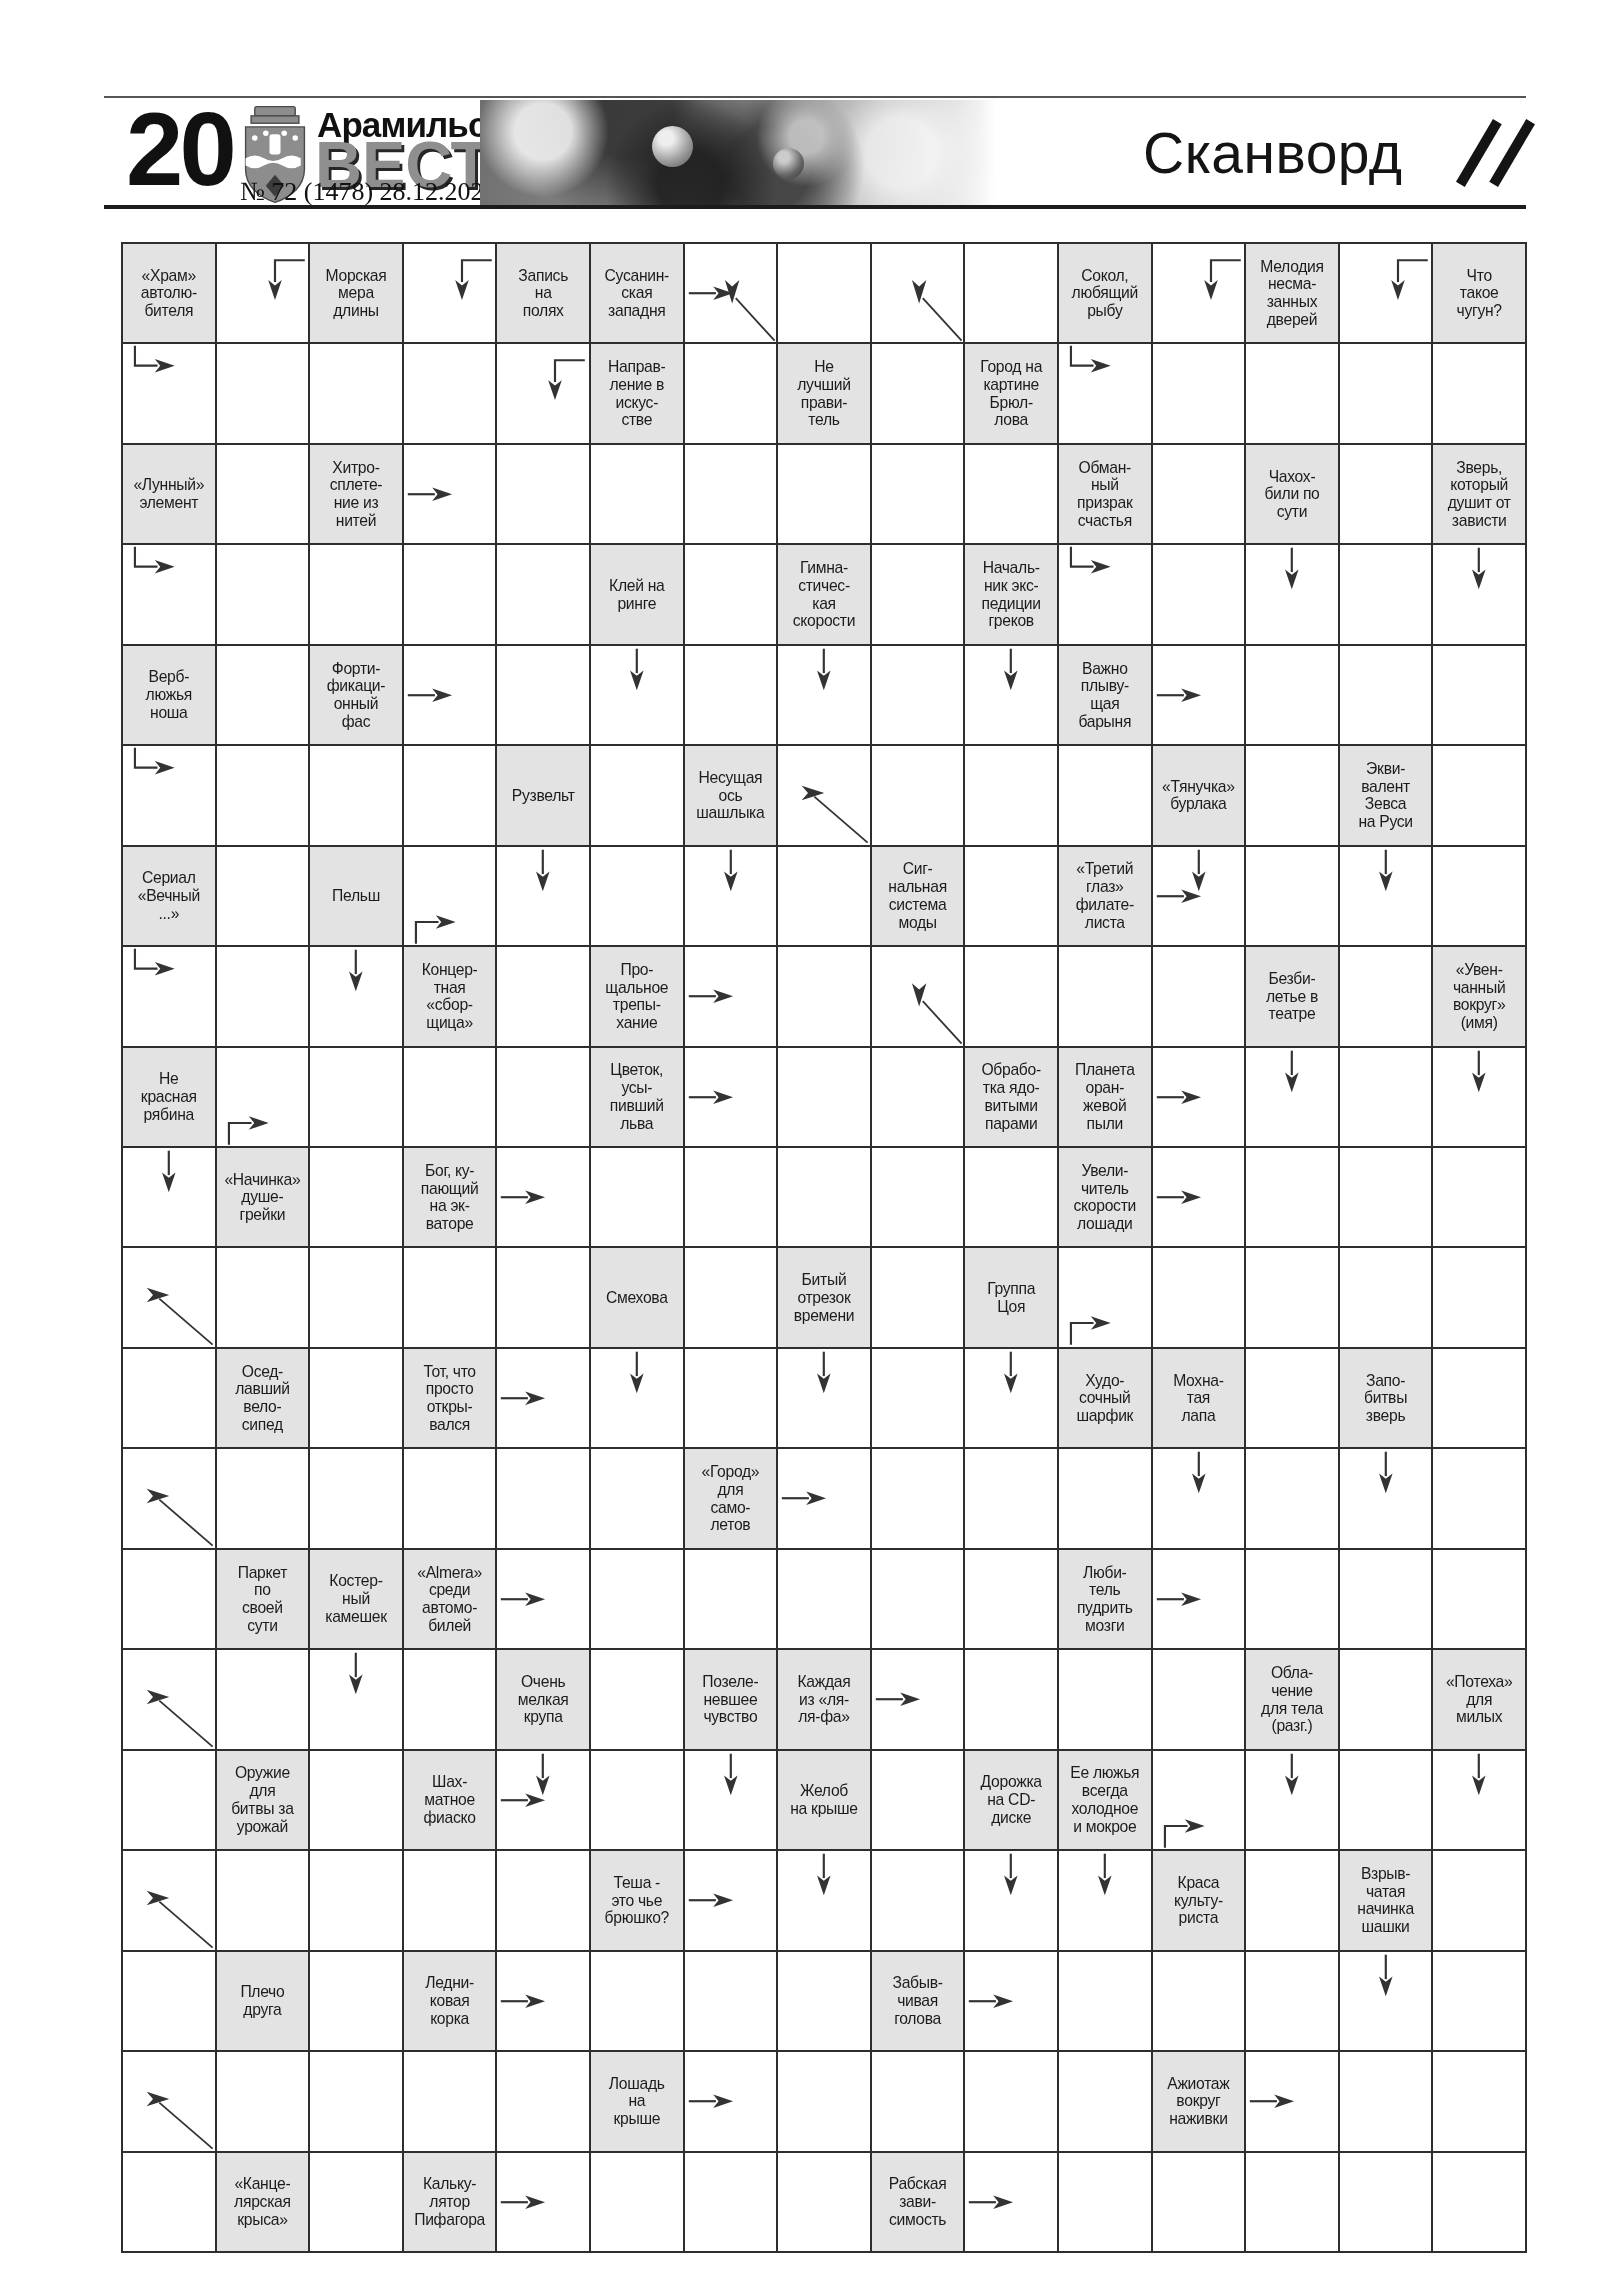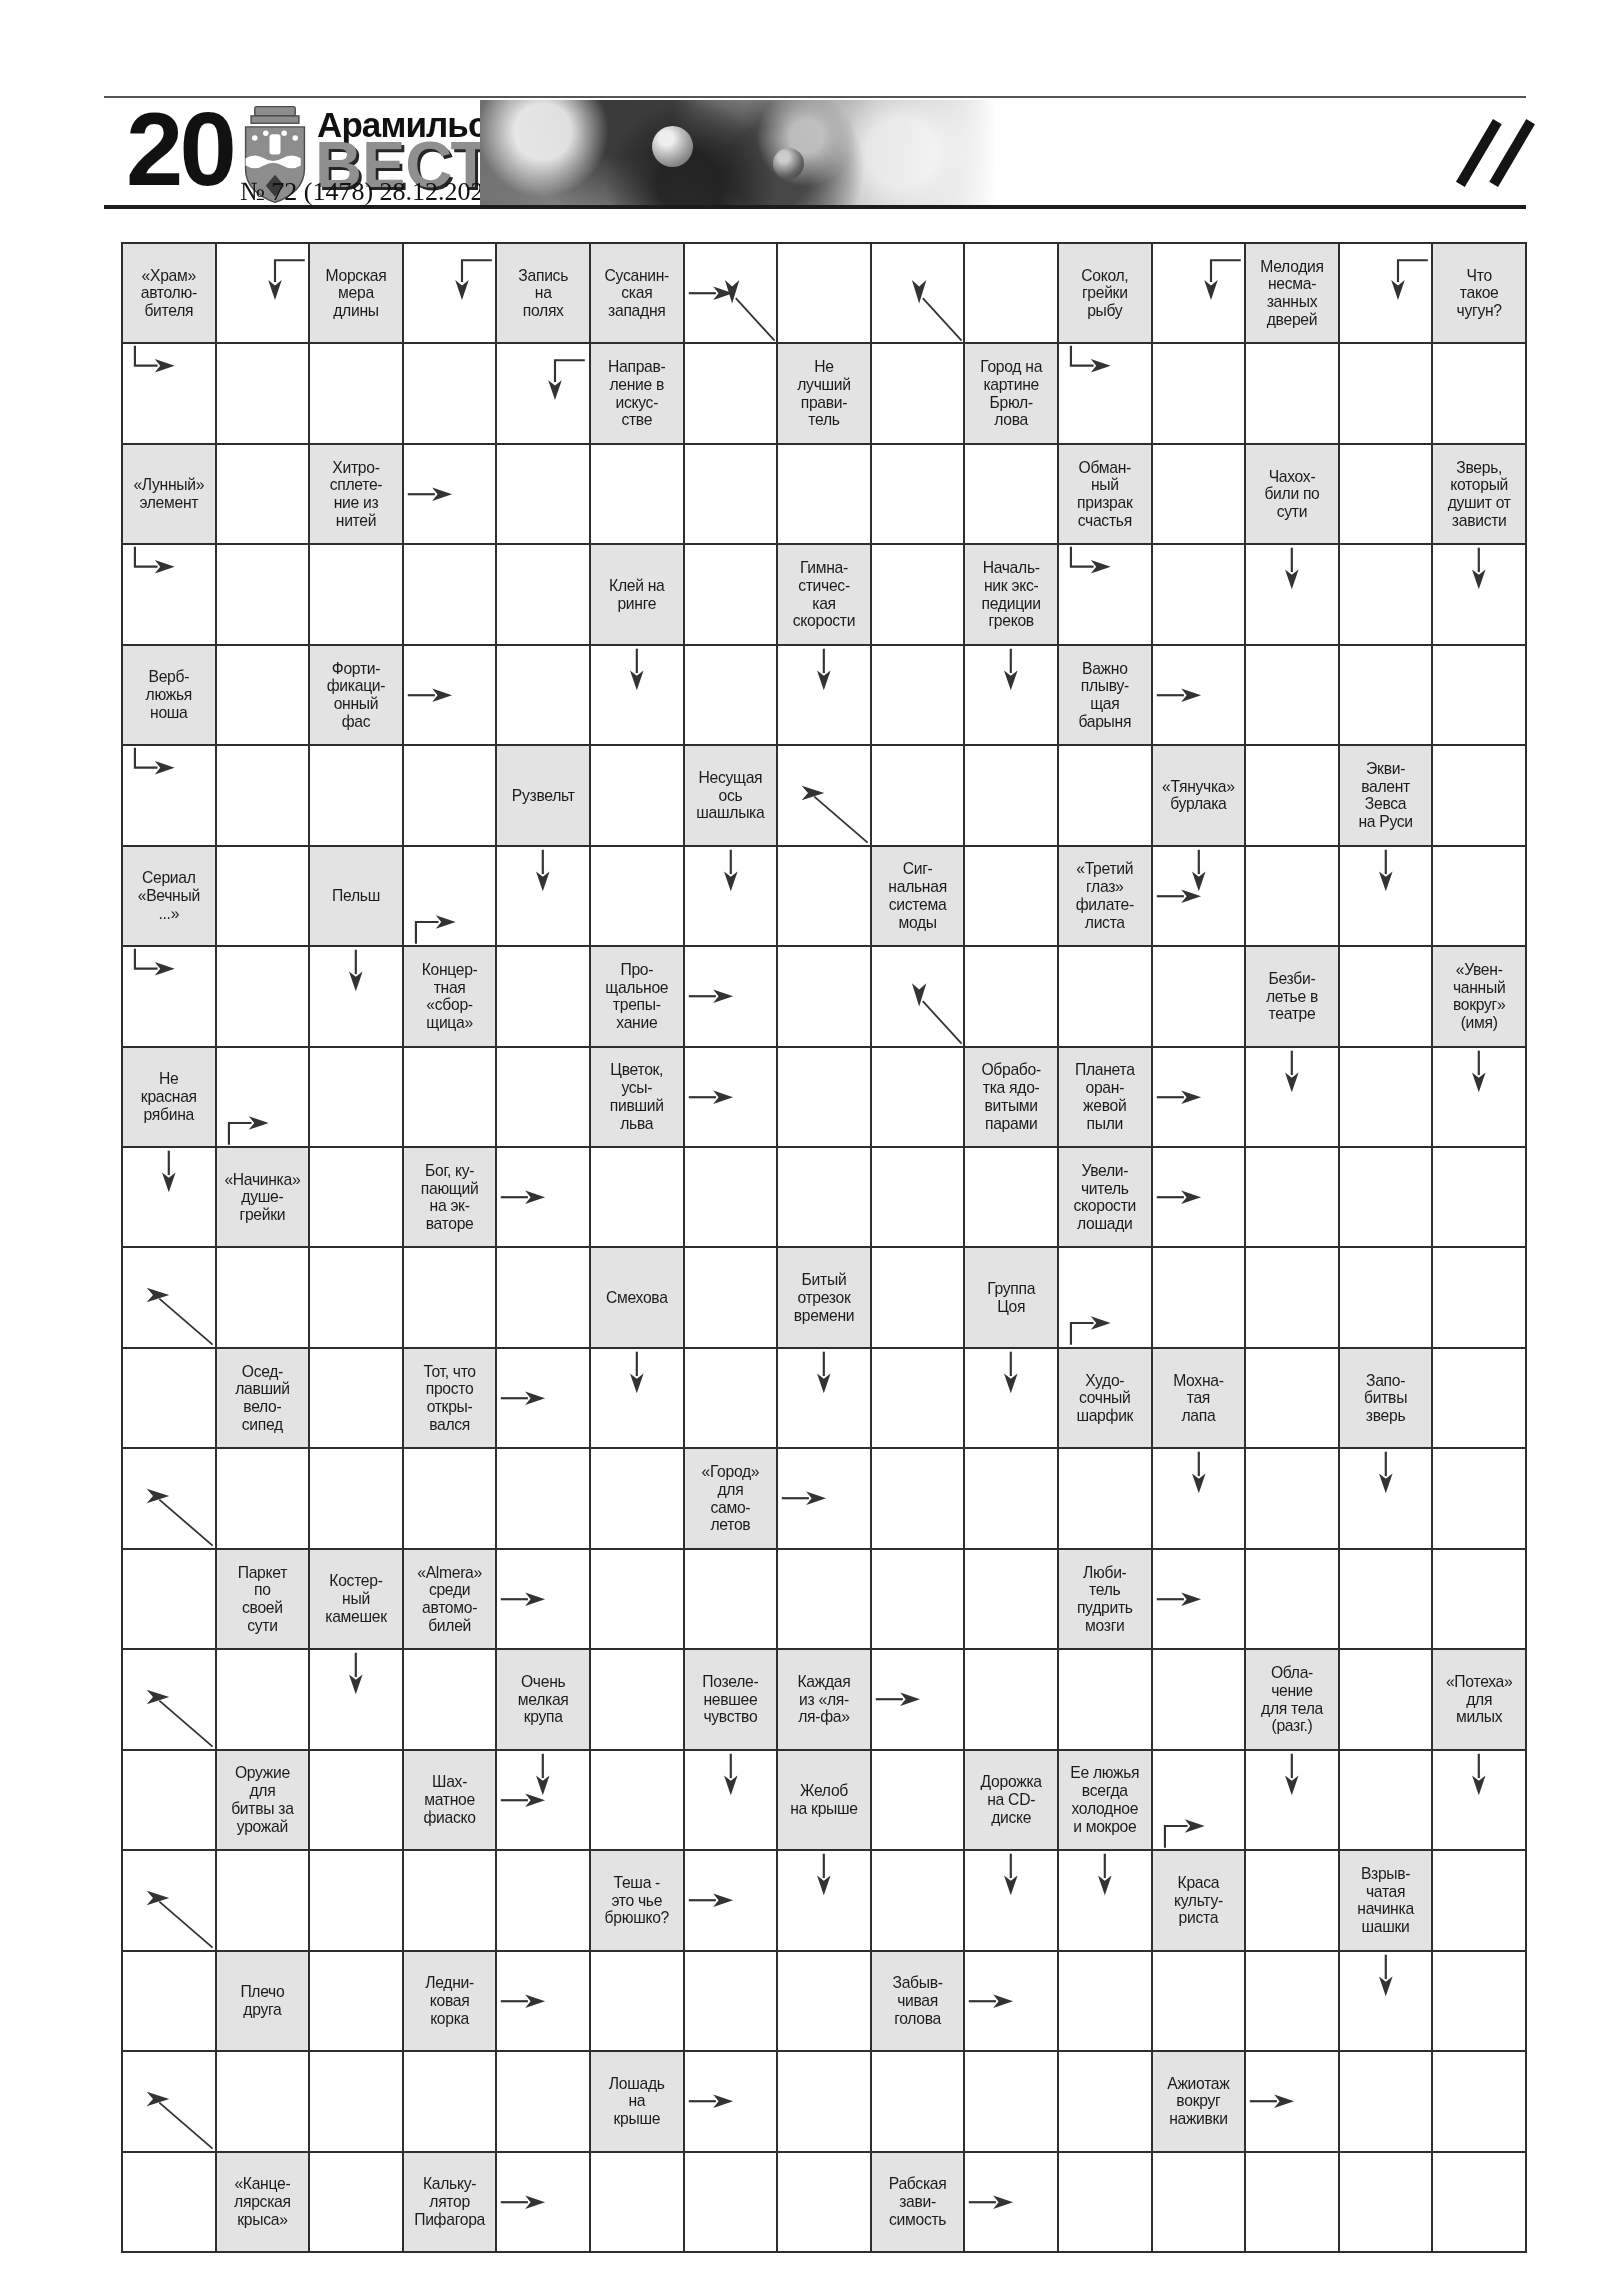--- a/index.html
+++ b/index.html
@@ -76,20 +76,21 @@
 
   <div class="logo-top">Арамильские</div>
   <div class="logo-main">ВЕСТИ</div>
   <div class="issue">№ 72 (1478) 28.12.2022</div>
 
   <div class="photo">
     <div class="ornament orn1"></div>
     <div class="ornament orn2"></div>
   </div>
 
+  <div class="section-title">Сканворд</div>
 
   <svg class="slashes" width="85" height="74" viewBox="0 0 92 80">
     <line x1="8" y1="74" x2="48" y2="6" stroke="#141414" stroke-width="11"></line>
     <line x1="44" y1="74" x2="84" y2="6" stroke="#141414" stroke-width="11"></line>
   </svg>
 
   <div class="header-rule"></div>
 
   <div class="grid" id="grid">
       <div class="cell clue">
@@ -137,21 +138,21 @@
       <div class="cell"></div>
       <div class="cell">
         <svg viewBox="0 0 101 109" class="arr">
           <line x1="56" y1="60" x2="99" y2="107" stroke="#333" stroke-width="2"></line>
           <polygon points="44,40 52,66 60,40 52,47" fill="#333"></polygon>
         </svg>
       </div>
       <div class="cell"></div>
       <div class="cell clue">
         <span>Сокол,
-грейки
+любящий
 рыбу</span>
       </div>
       <div class="cell">
         <svg viewBox="0 0 101 109" class="arr">
           <path d="M97 18 H64 V42" fill="none" stroke="#333" stroke-width="2.4"></path>
           <polygon points="56.5,40 64,62 71.5,40 64,46" fill="#333"></polygon>
         </svg>
       </div>
       <div class="cell clue">
         <span>Мелодия

